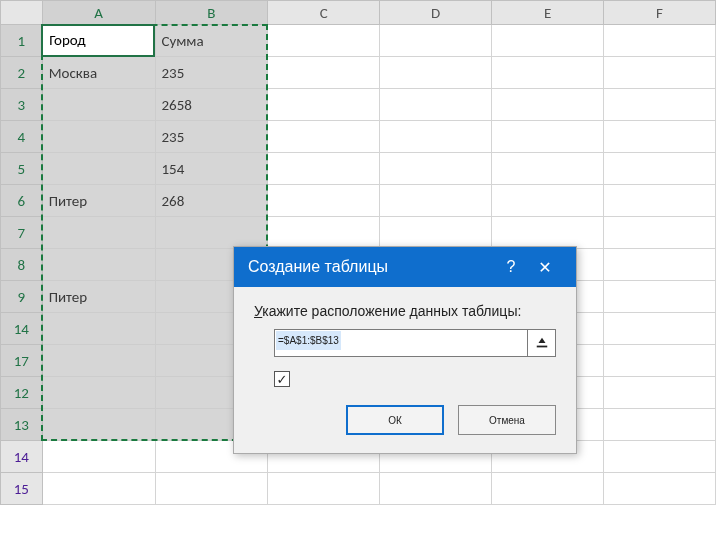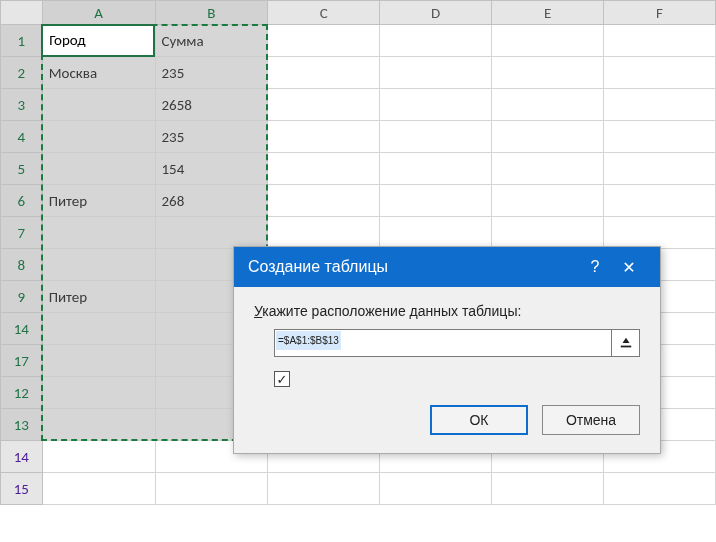--- a/index.html
+++ b/index.html
@@ -66,21 +66,21 @@
   .num { text-align: right; margin-top: 24px; }
   .cell-selected {
     background: #dedede;
   }
 
   
   .dialog {
     position: absolute;
     left: 233px;
     top: 246px;
-    width: 428px;
+    width: 344px;
     background: #f0f0f0;
     border: 1px solid #aaa;
     box-shadow: 2px 2px 8px rgba(0,0,0,0.25);
     z-index: 50;
     font-family: "Segoe UI", Arial, sans-serif;
     font-size: 14px;
     color: #222;
   }
   .titlebar {
     background: #0f6ecd;
@@ -158,21 +158,21 @@
   }
   .btn {
     min-width: 98px;
     height: 30px;
     border: 1px solid #888;
     background: #f3f3f3;
     display: flex;
     align-items: center;
     justify-content: center;
     cursor: pointer;
-    font-size: 14px;
+    font-size: 10px;
   }
   .btn.primary {
     border: 1px solid #0f6ecd;
     box-shadow: inset 0 0 0 1px #0f6ecd;
   }
 </style>
 </head>
 <body>
 
 <table class="grid">

